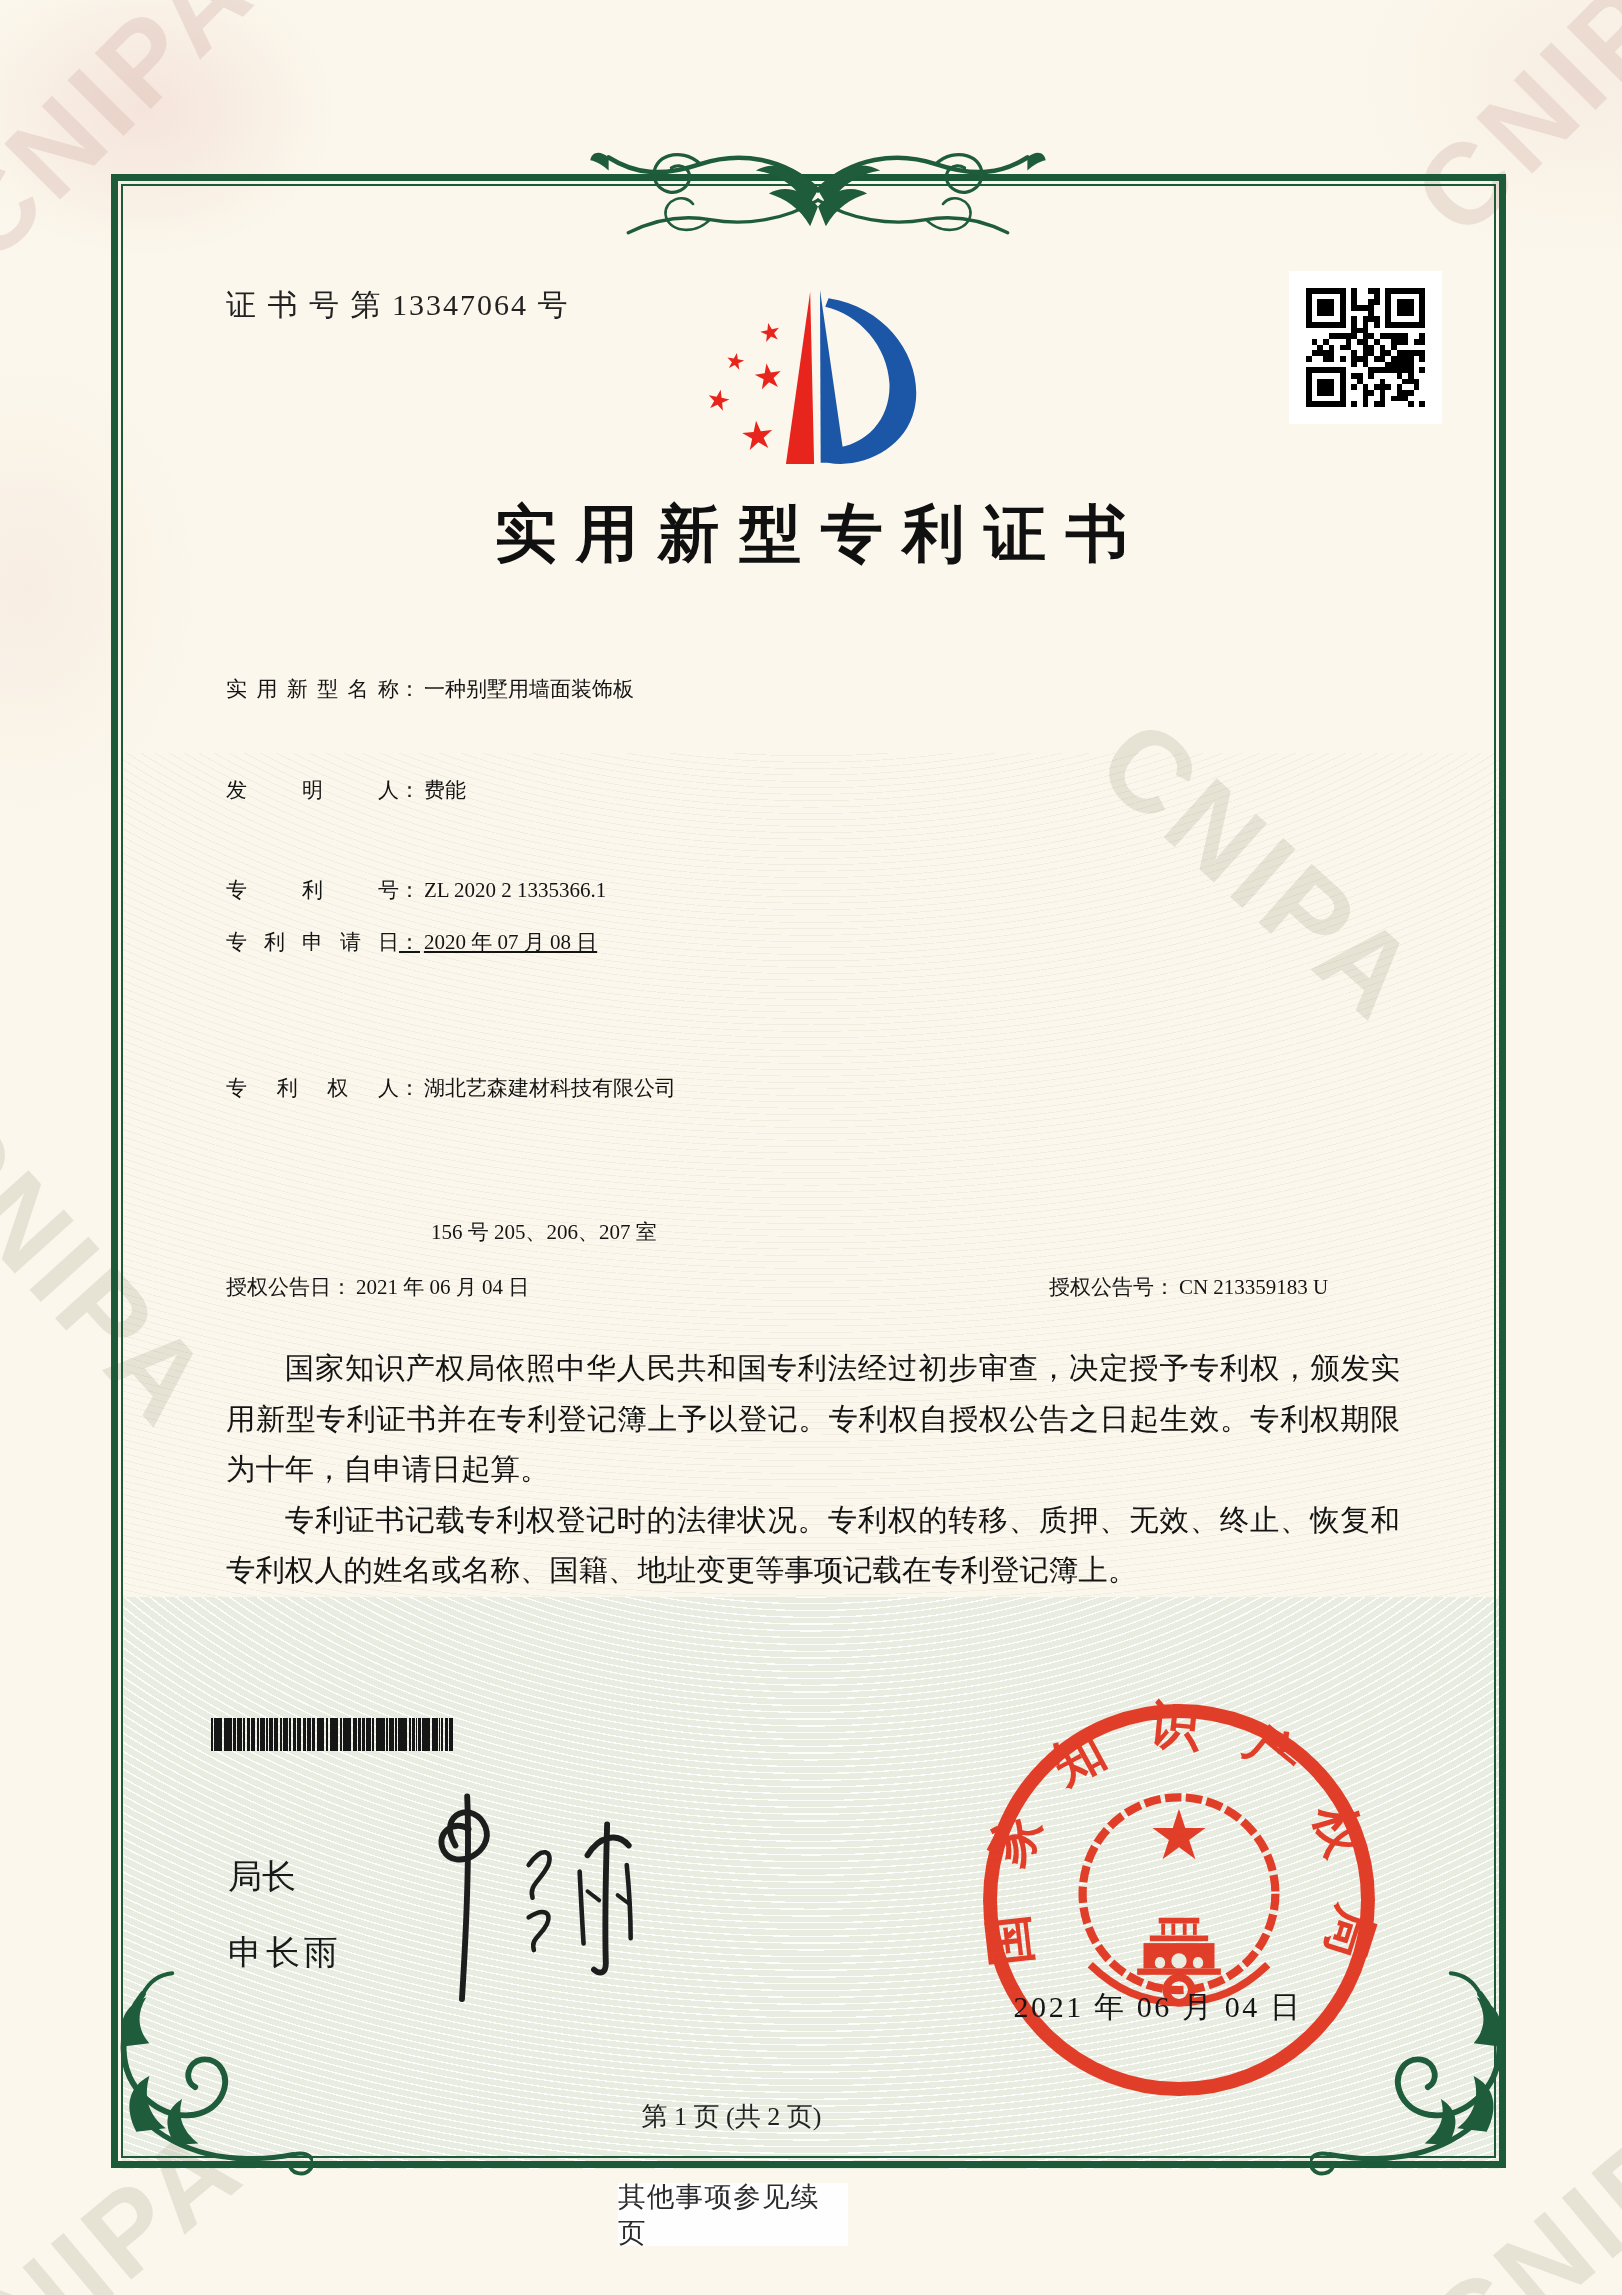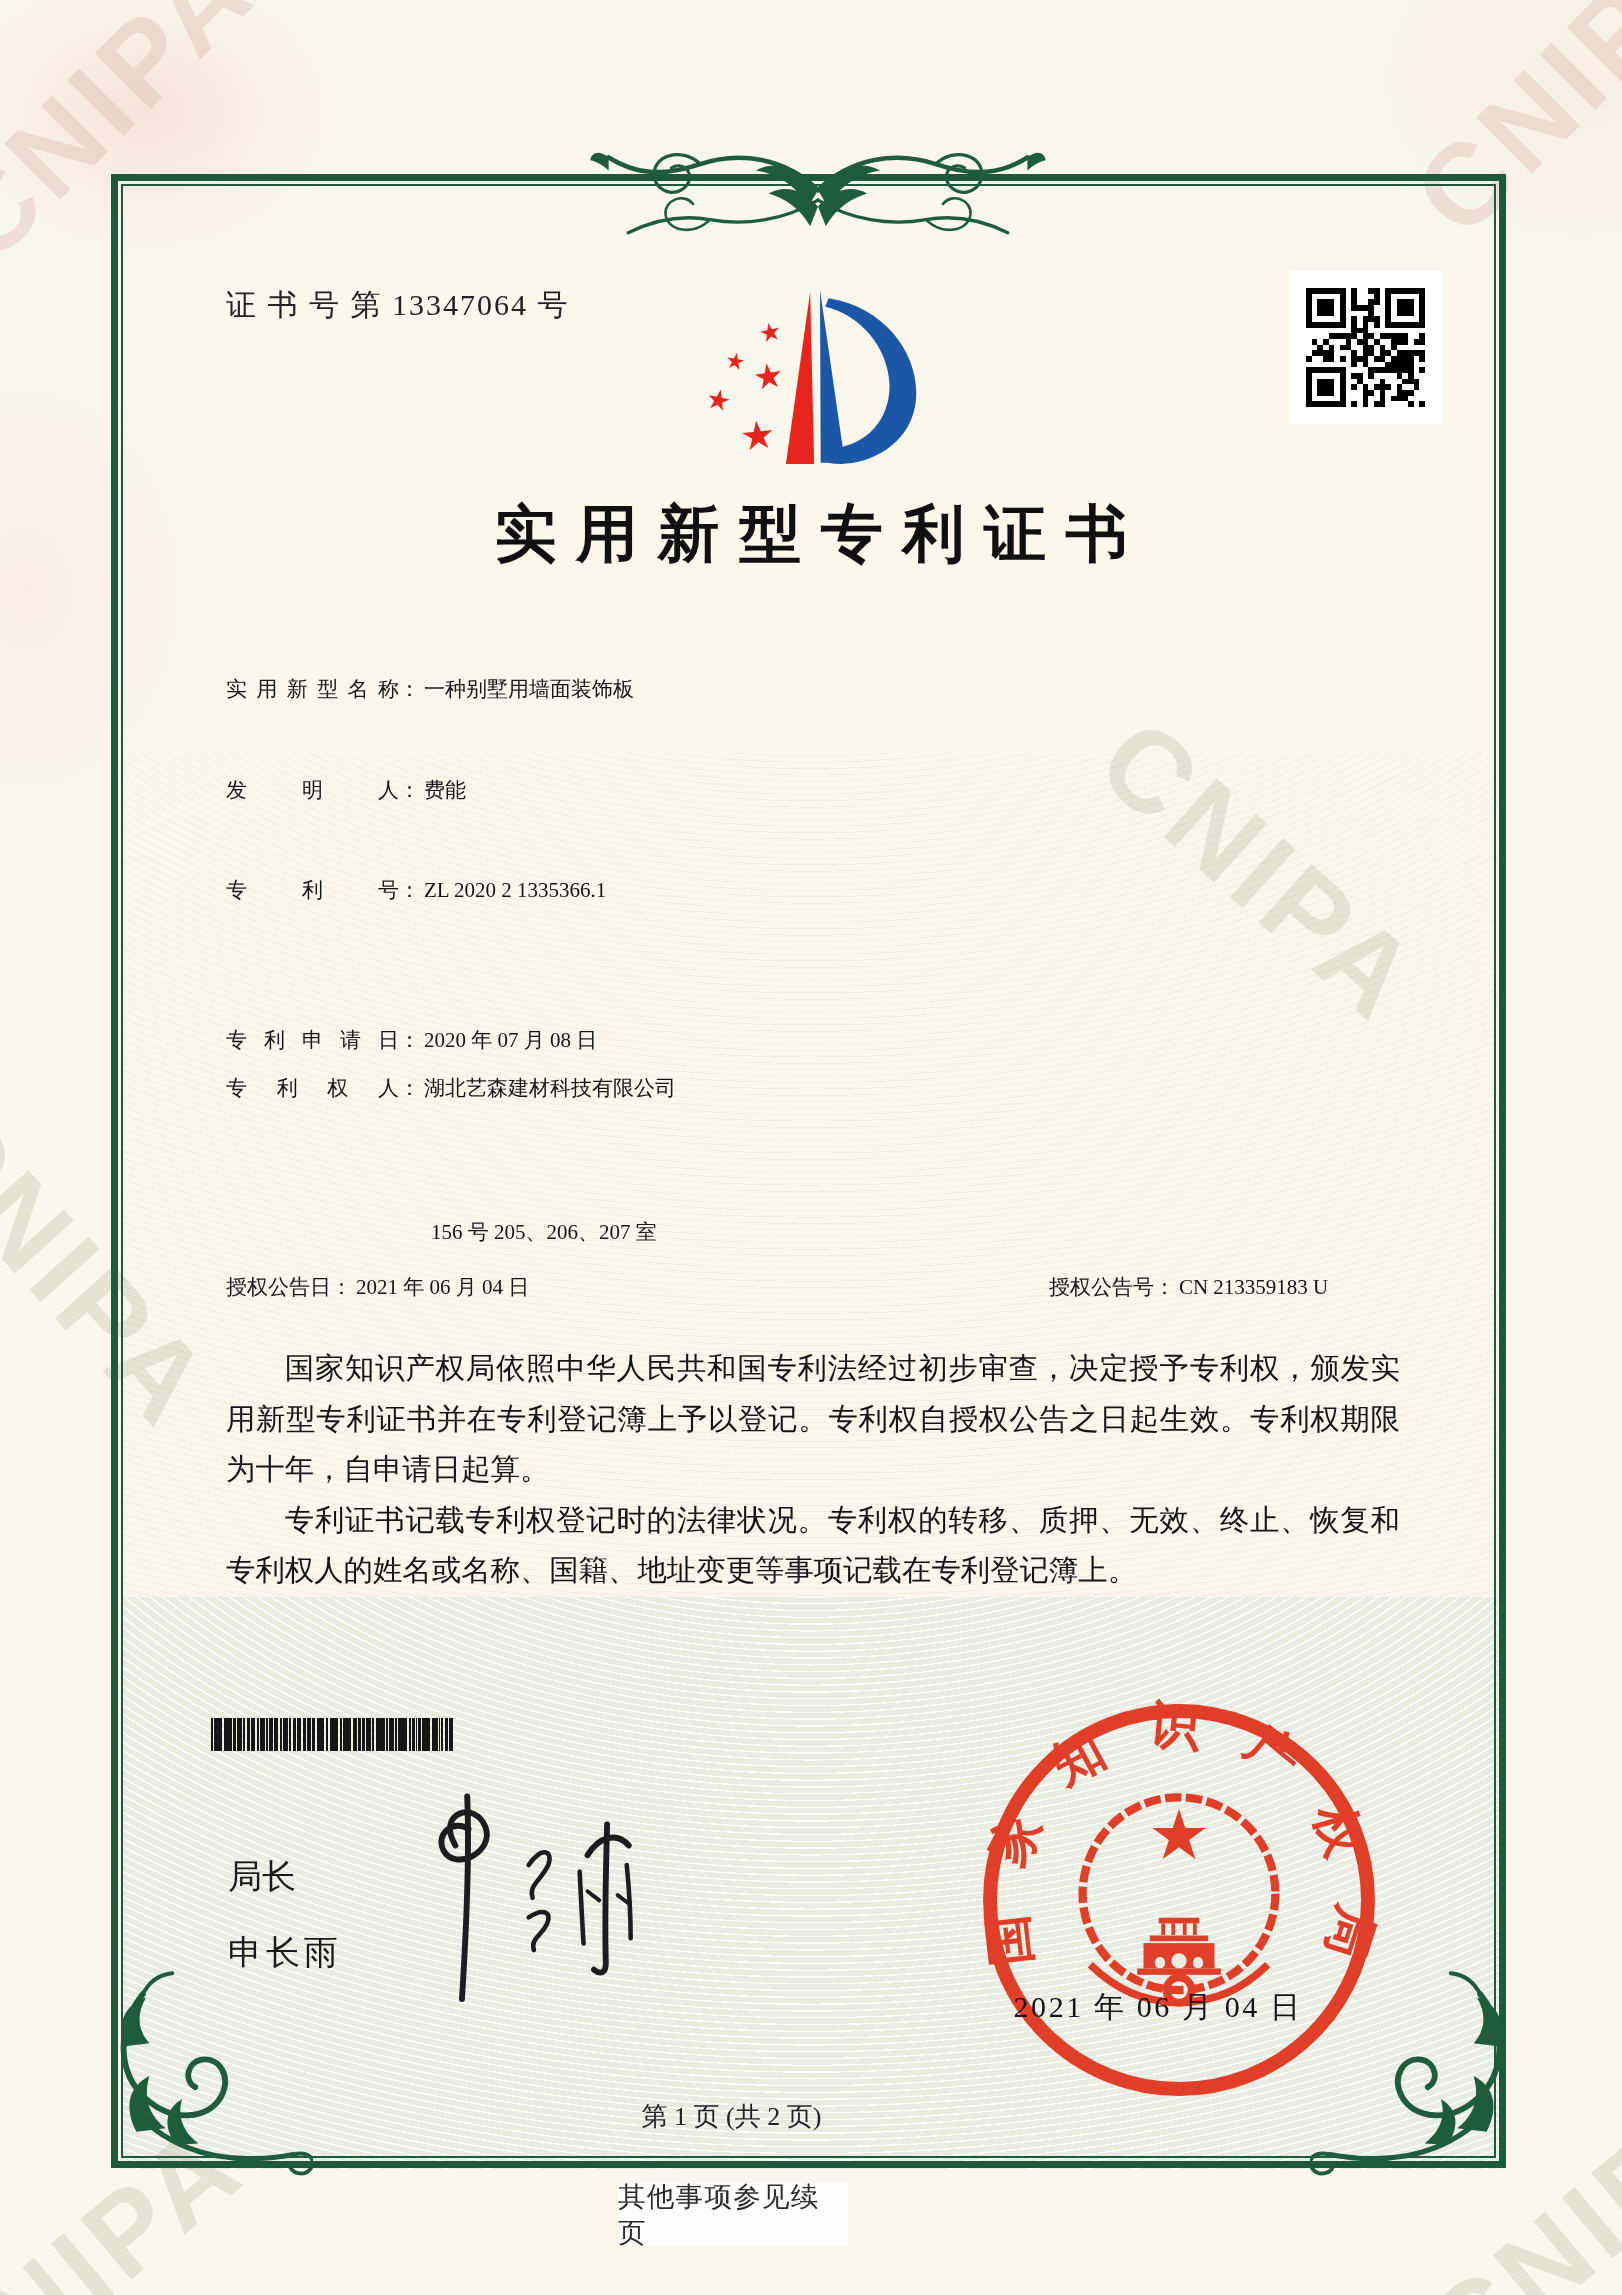--- a/index.html
+++ b/index.html
@@ -301,21 +301,21 @@
 
   <div class="row" style="top:675px;">
     <span class="lbl">实用新型名称</span><span>：</span><span class="val">一种别墅用墙面装饰板</span>
   </div>
   <div class="row" style="top:776px;">
     <span class="lbl">发明人</span><span>：</span><span class="val">费能</span>
   </div>
   <div class="row" style="top:876px;">
     <span class="lbl">专利号</span><span>：</span><span class="val">ZL 2020 2 1335366.1</span>
   </div>
-  <div class="row" style="top:1026px;">
+  <div class="row" style="top:928px;text-decoration:underline;">
     <span class="lbl">专利申请日</span><span>：</span><span class="val">2020 年 07 月 08 日</span>
   </div>
   <div class="row" style="top:1074px;">
     <span class="lbl">专利权人</span><span>：</span><span class="val">湖北艺森建材科技有限公司</span>
   </div>
   <div class="row addr2" style="top:1218px;">
     <span>156 号 205、206、207 室</span>
   </div>
   <div class="row" style="top:1273px;">
     <span class="lbl-n">授权公告日</span><span>：</span><span class="val">2021 年 06 月 04 日</span>

